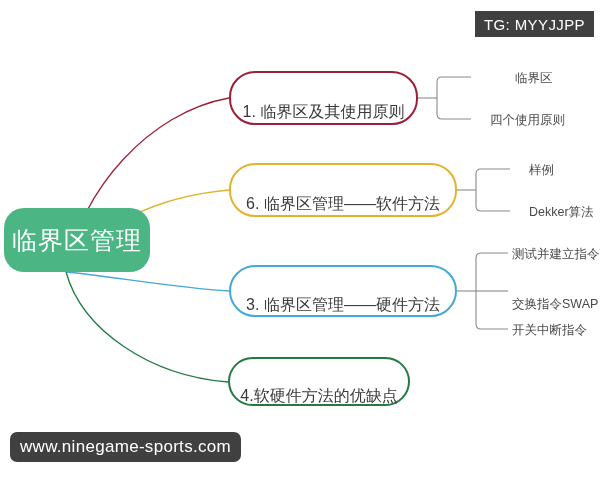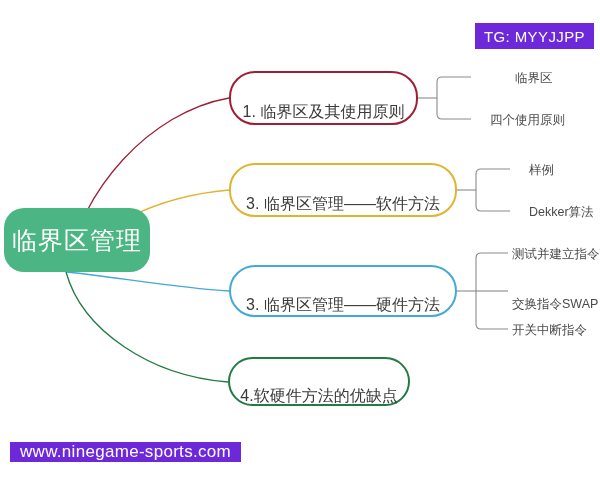--- a/index.html
+++ b/index.html
@@ -81,42 +81,42 @@
     position: absolute;
     color: #4a4a4a;
     font-size: 12.5px;
     white-space: nowrap;
     line-height: 1;
   }
 
   
   .wm {
     position: absolute;
-    background: #6d28d9;
+    background: #404040;
     color: #ffffff;
     display: flex;
     align-items: center;
     box-sizing: border-box;
-    margin-top: 12px;
   }
   .wm-top {
     right: 6px;
     top: 11px;
     height: 26px;
     padding: 0 9px;
     font-size: 15px;
     letter-spacing: 0.4px;
   }
   .wm-bottom {
     left: 10px;
     bottom: 18px;
-    height: 20px;
+    height: 30px;
     padding: 0 10px;
     font-size: 17px;
     letter-spacing: 0.3px;
+    border-radius: 7px;
   }
 </style>
 </head>
 <body>
 
 <div id="canvas">
 
   <svg id="edges" viewBox="0 0 600 480" width="600" height="480">
 
     <path d="M 66 272 C 80 190 150 112 229 98" fill="none" stroke="#9d1f37" stroke-width="1.3"></path>
@@ -143,21 +143,21 @@
     <span class="root-label">临界区管理</span>
   </div>
 
   <div class="branch branch-1">
     <span class="branch-label">1. 临界区及其使用原则</span>
   </div>
   <span class="leaf" style="left:490px; top:72px;padding-left:25px;">临界区</span>
   <span class="leaf" style="left:490px; top:114px;">四个使用原则</span>
 
   <div class="branch branch-2">
-    <span class="branch-label">3. 临界区管理——软件方法</span>
+    <span class="branch-label">6. 临界区管理——软件方法</span>
   </div>
   <span class="leaf" style="left:529px; top:164px;">样例</span>
   <span class="leaf" style="left:529px; top:206px;">Dekker算法</span>
 
   <div class="branch branch-3">
     <span class="branch-label">3. 临界区管理——硬件方法</span>
   </div>
   <span class="leaf" style="left:512px; top:248px;">测试并建立指令TS</span>
   <span class="leaf" style="left:512px; top:298px;">交换指令SWAP</span>
   <span class="leaf" style="left:512px; top:324px;">开关中断指令</span>

